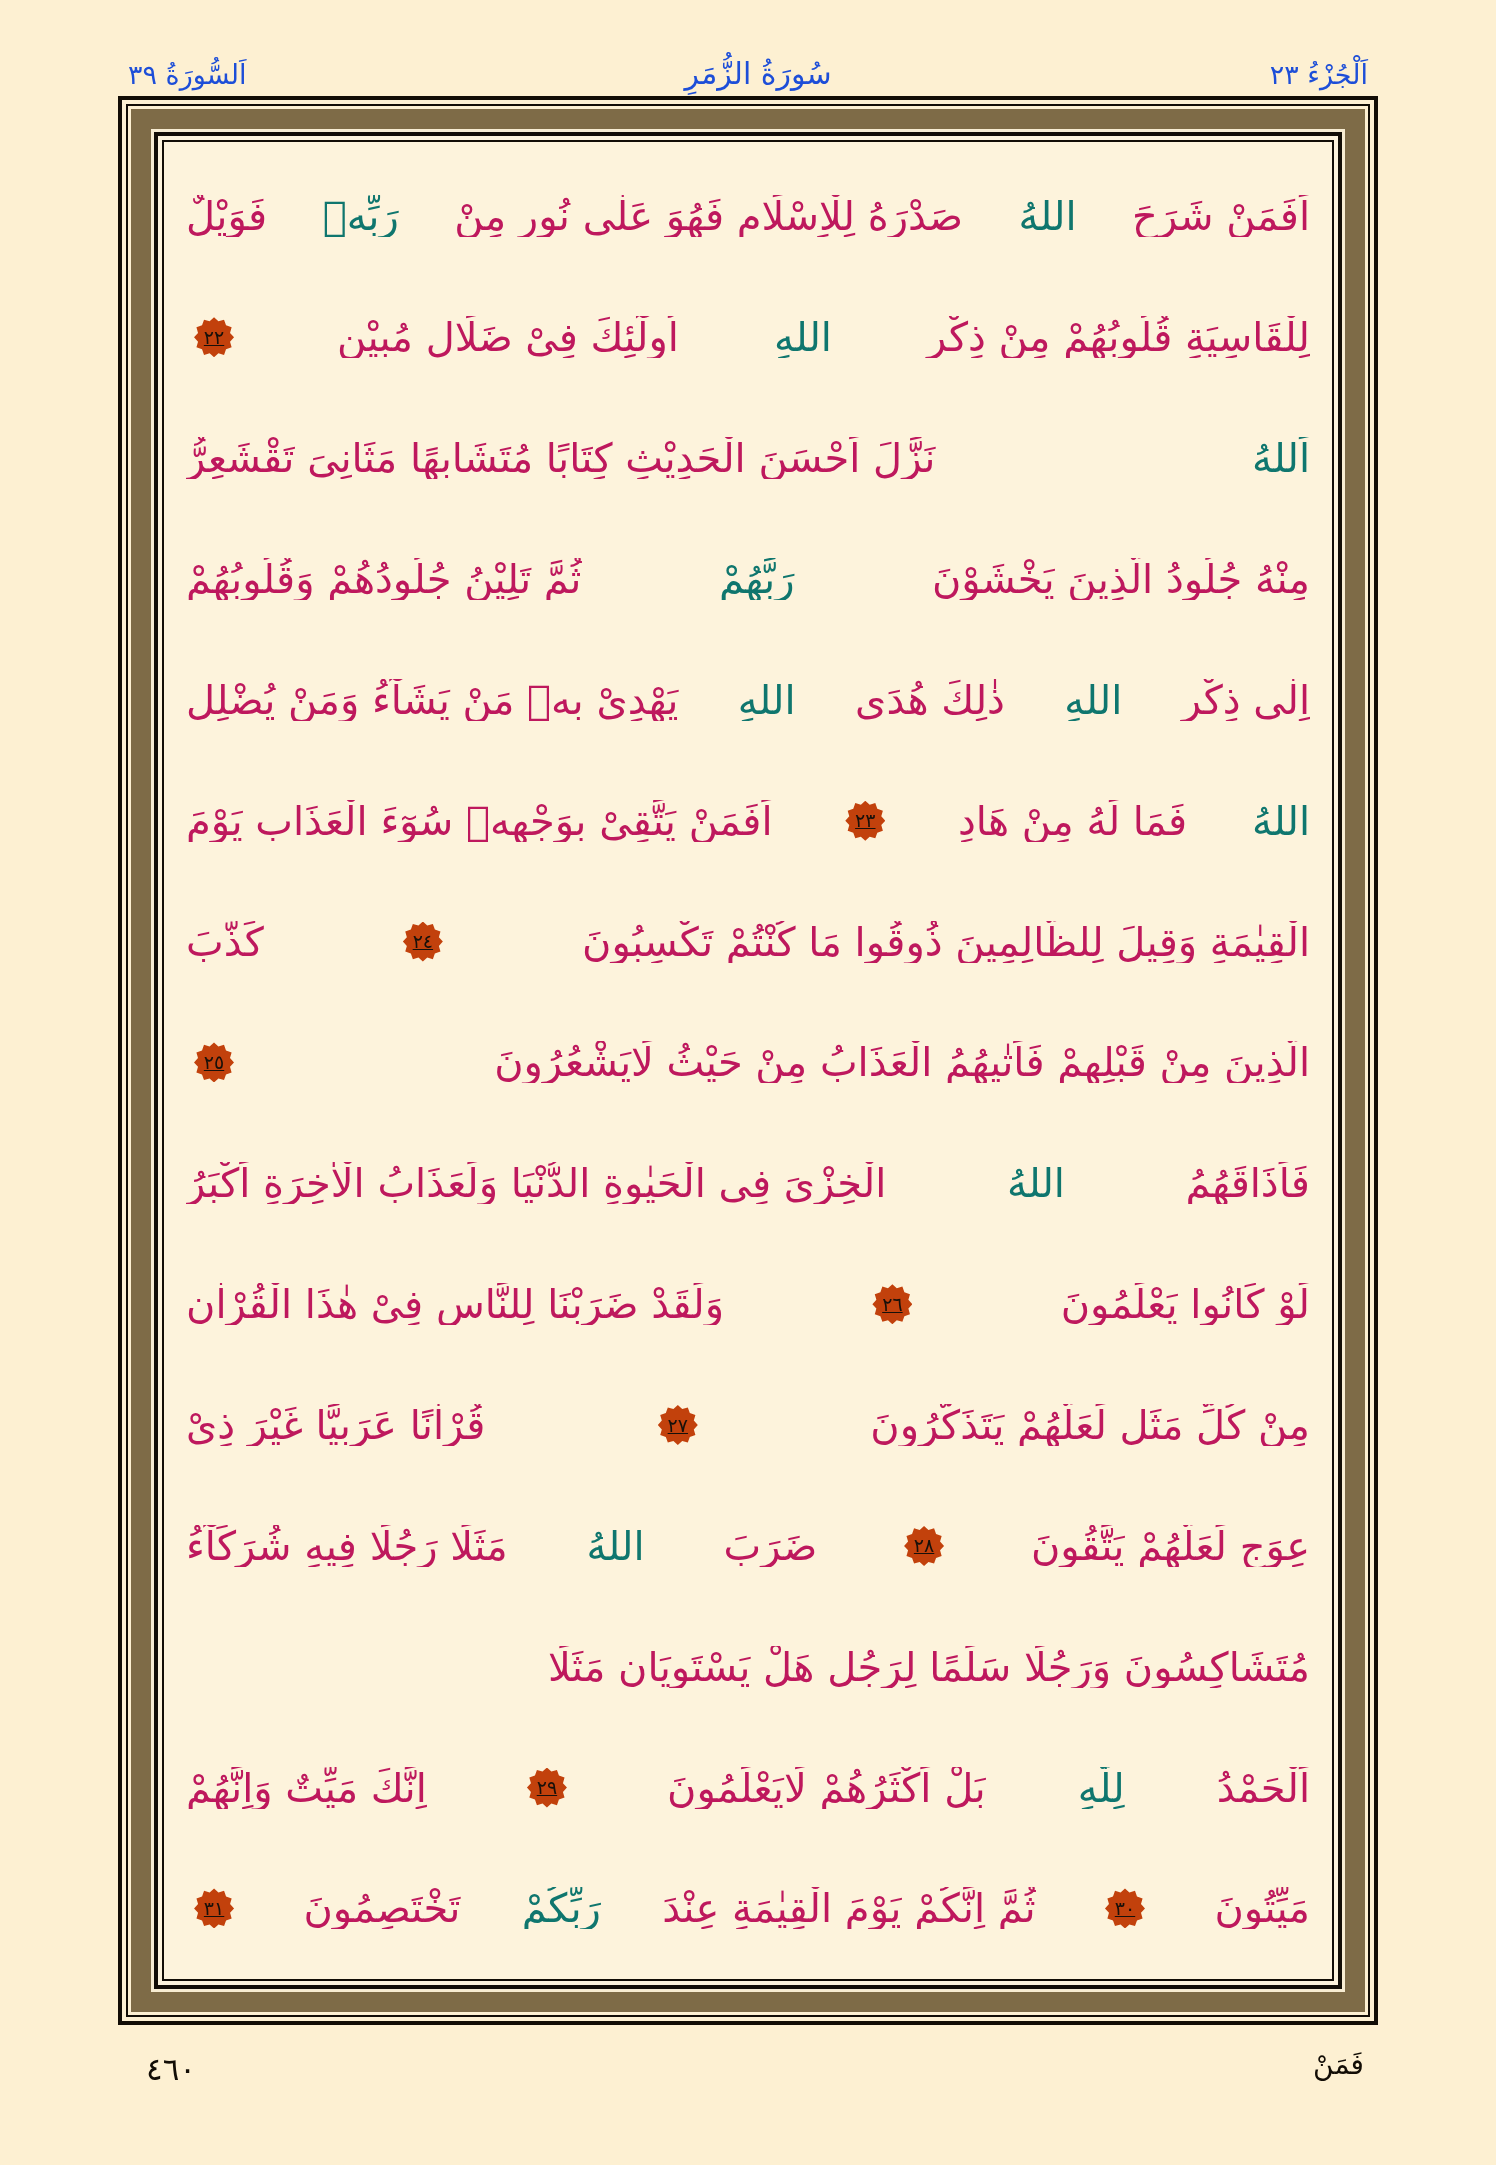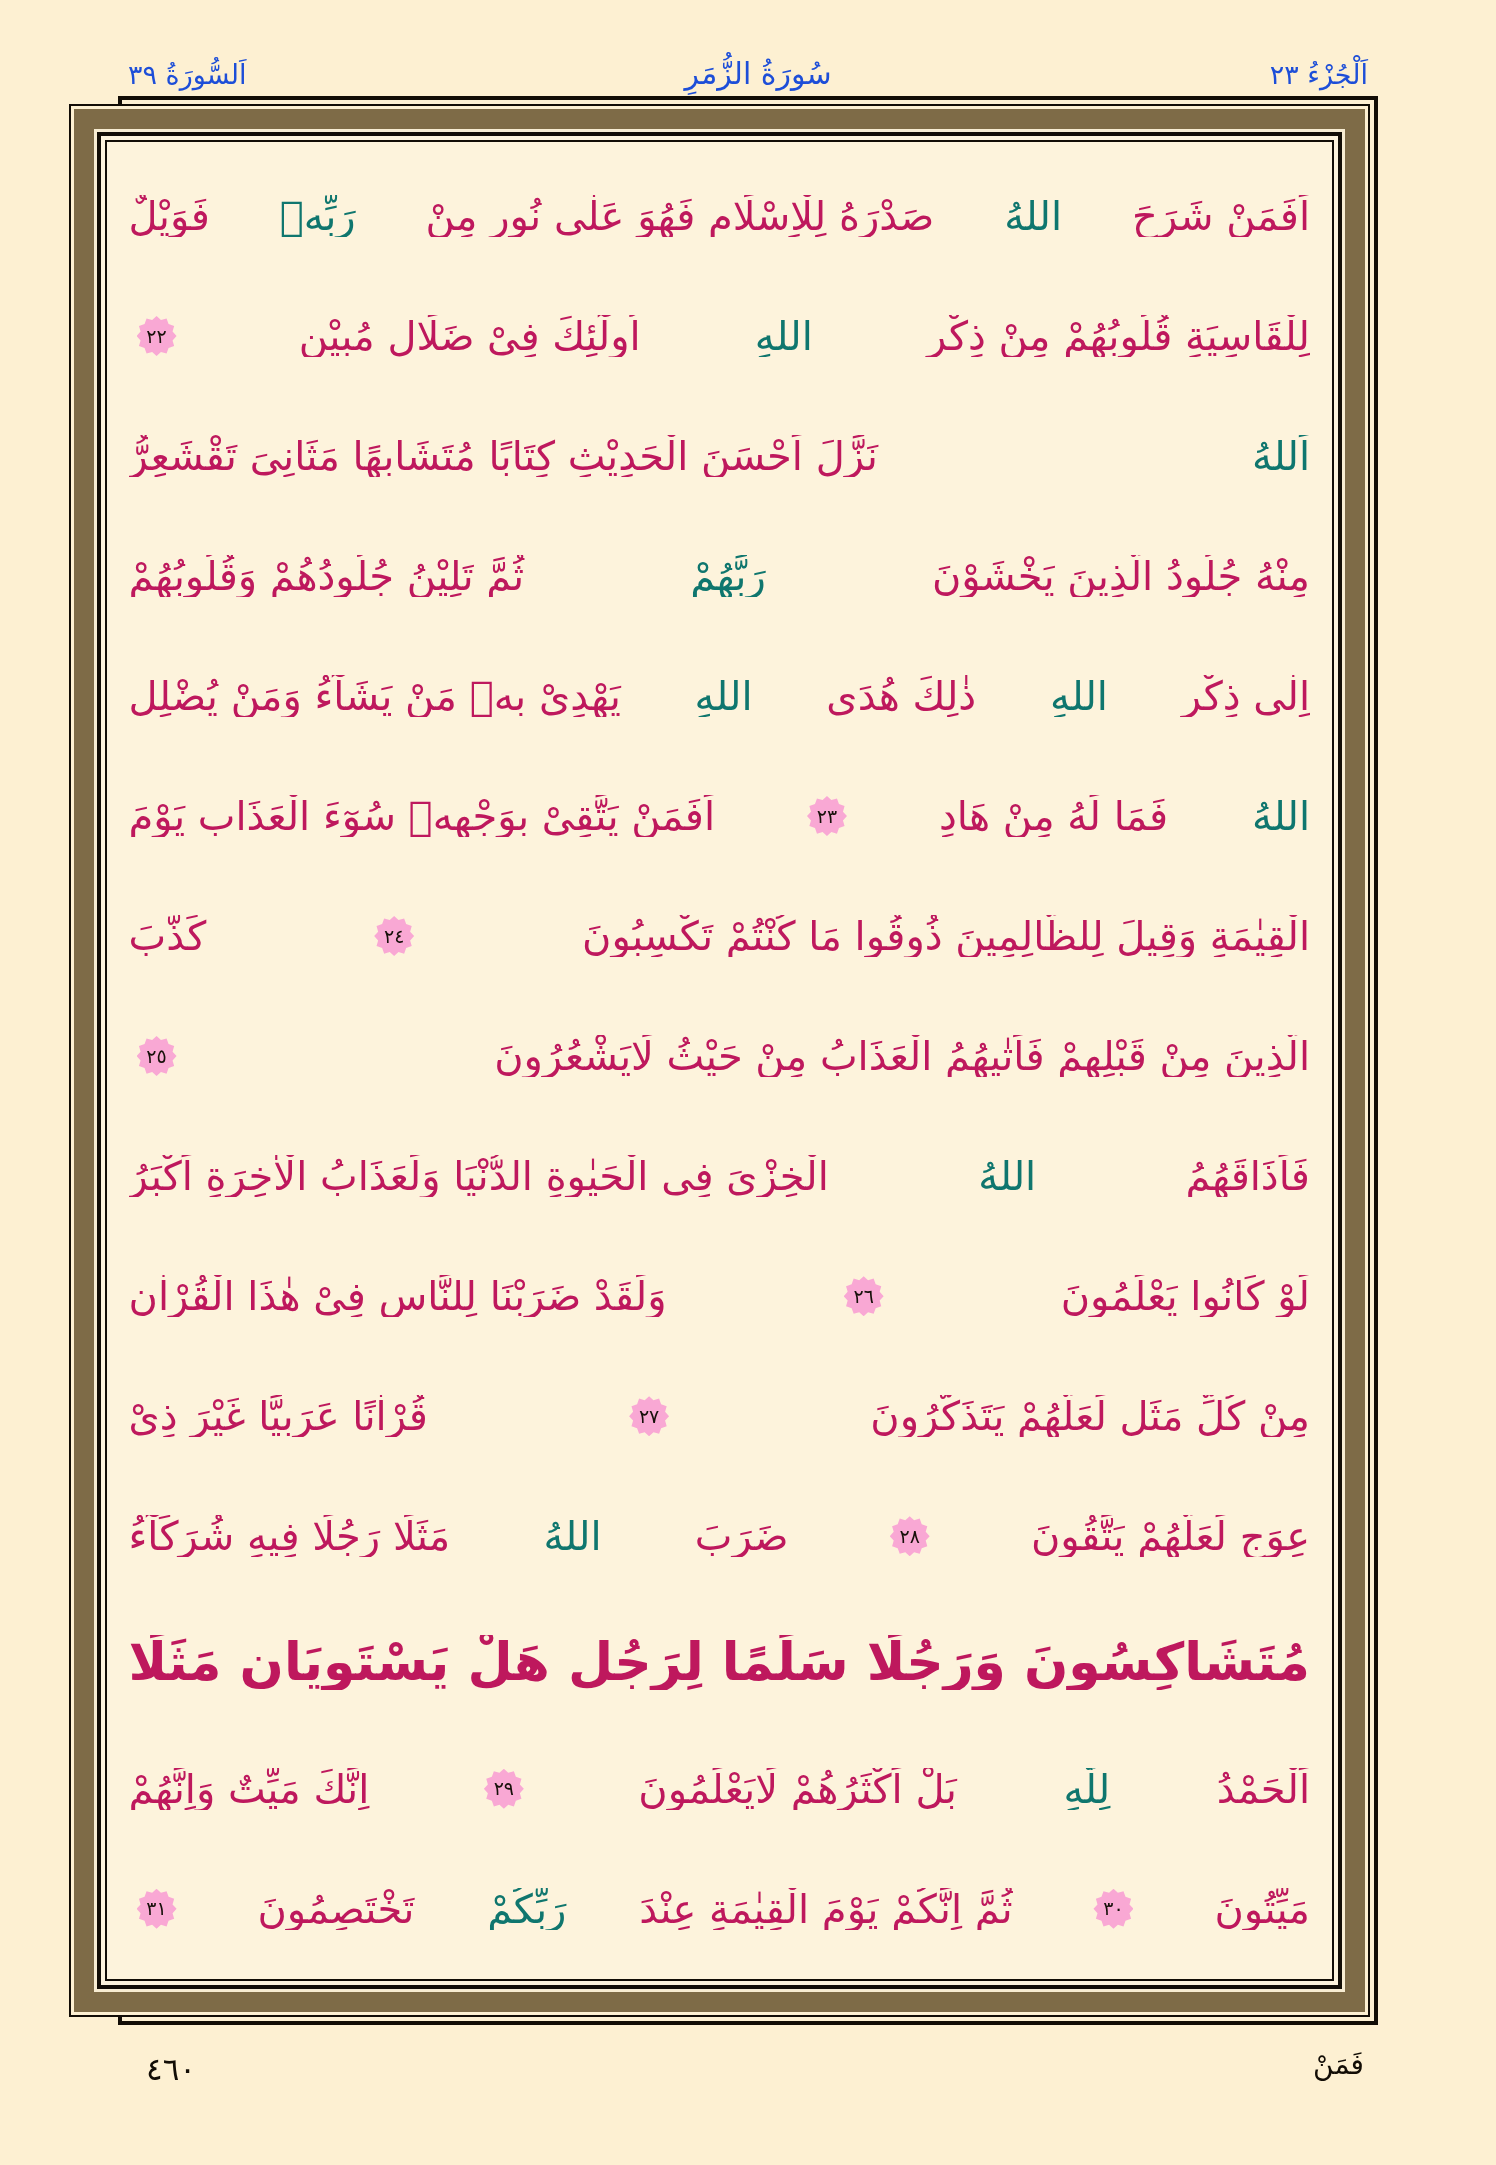--- a/index.html
+++ b/index.html
@@ -135,34 +135,35 @@
   .w-black { color: #be185d; }
 
   
   .ayah-num {
     display: inline-flex;
     align-items: center;
     justify-content: center;
     width: 40px;
     height: 40px;
     margin: 0 8px;
-    background: #f9a8d4;
+    background: #c2410c;
     color: #17100a;
     font-family: "DejaVu Sans", "Liberation Sans", sans-serif;
     font-size: 19px;
     line-height: 1;
     vertical-align: middle;
     flex: 0 0 auto;
     
     clip-path: polygon(
       50% 0%, 61% 10%, 75% 6%, 80% 20%, 94% 25%, 90% 39%,
       100% 50%, 90% 61%, 94% 75%, 80% 80%, 75% 94%, 61% 90%,
       50% 100%, 39% 90%, 25% 94%, 20% 80%, 6% 75%, 10% 61%,
       0% 50%, 10% 39%, 6% 25%, 20% 20%, 25% 6%, 39% 10%
     );
+    text-decoration: underline;
   }
 
   
   .page-footer {
     height: 140px;
     flex: 0 0 140px;
     display: flex;
     align-items: flex-start;
     justify-content: space-between;
     padding: 26px 132px 0 146px;
@@ -260,21 +261,21 @@
                     <span class="ayah-num">٢٧</span>
                     <span class="seg w-black">قُرْاٰنًا عَرَبِيًّا غَيْرَ ذِىْ</span>
                   </div>
                   <div class="ayah-line justify" style="font-size: 40px;">
                     <span class="seg w-black">عِوَجٍ لَعَلَّهُمْ يَتَّقُونَ</span>
                     <span class="ayah-num">٢٨</span>
                     <span class="seg w-black">ضَرَبَ</span>
                     <span class="seg w-red">اللهُ</span>
                     <span class="seg w-black">مَثَلًا رَجُلًا فِيهِ شُرَكَآءُ</span>
                   </div>
-                  <div class="ayah-line justify" style="font-size: 52px; font-weight: bold;">
+                  <div class="ayah-line justify" style="font-size: 40px;">
                     <span class="seg w-black">مُتَشَاكِسُونَ وَرَجُلًا سَلَمًا لِرَجُلٍ هَلْ يَسْتَوِيَانِ مَثَلًا</span>
                   </div>
                   <div class="ayah-line justify" style="font-size: 40px;">
                     <span class="seg w-black">اَلْحَمْدُ</span>
                     <span class="seg w-red">لِلّٰهِ</span>
                     <span class="seg w-black">بَلْ اَكْثَرُهُمْ لَايَعْلَمُونَ</span>
                     <span class="ayah-num">٢٩</span>
                     <span class="seg w-black">اِنَّكَ مَيِّتٌ وَاِنَّهُمْ</span>
                   </div>
                   <div class="ayah-line justify" style="font-size: 40px;">

